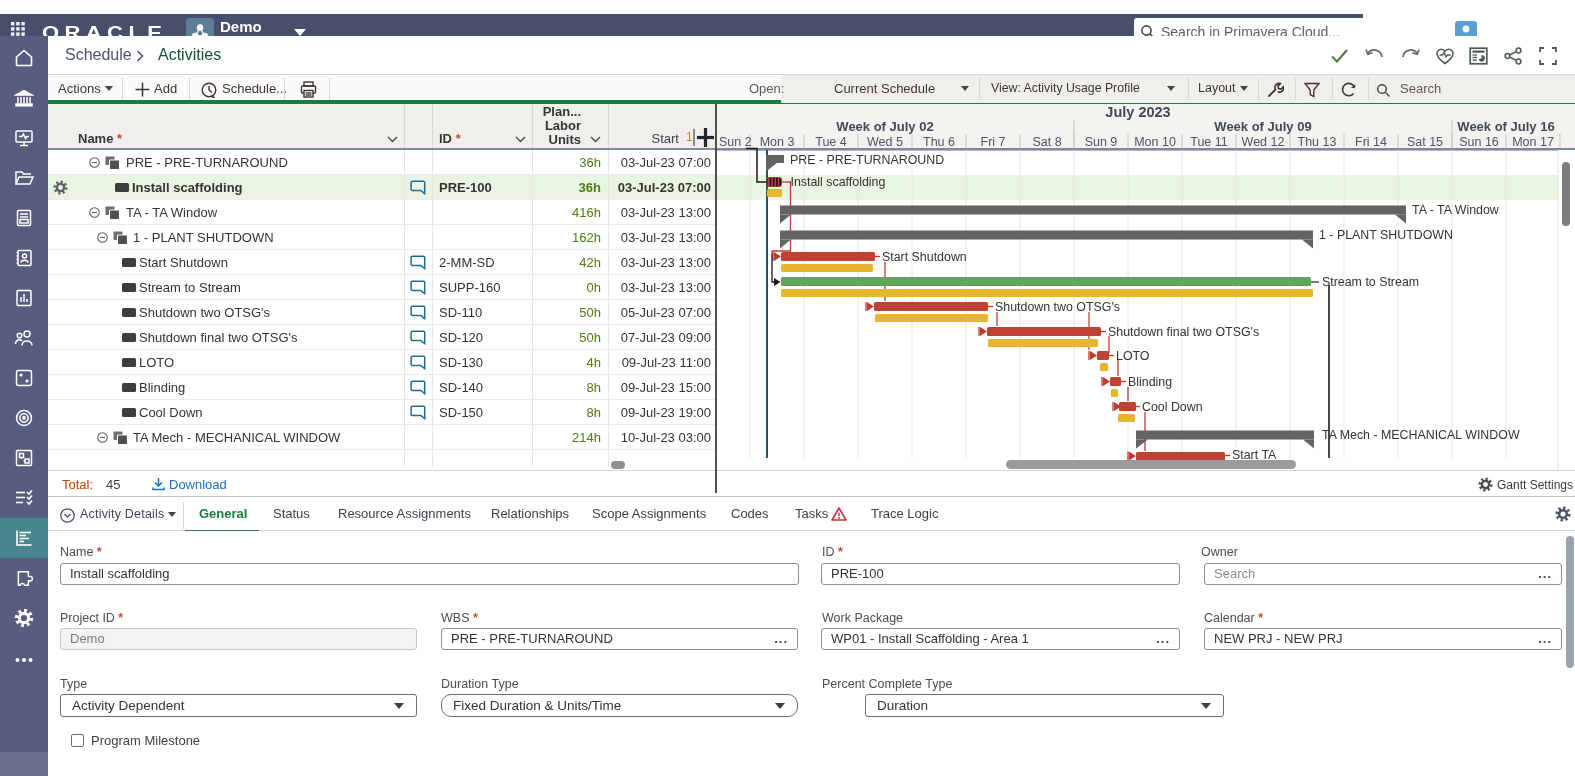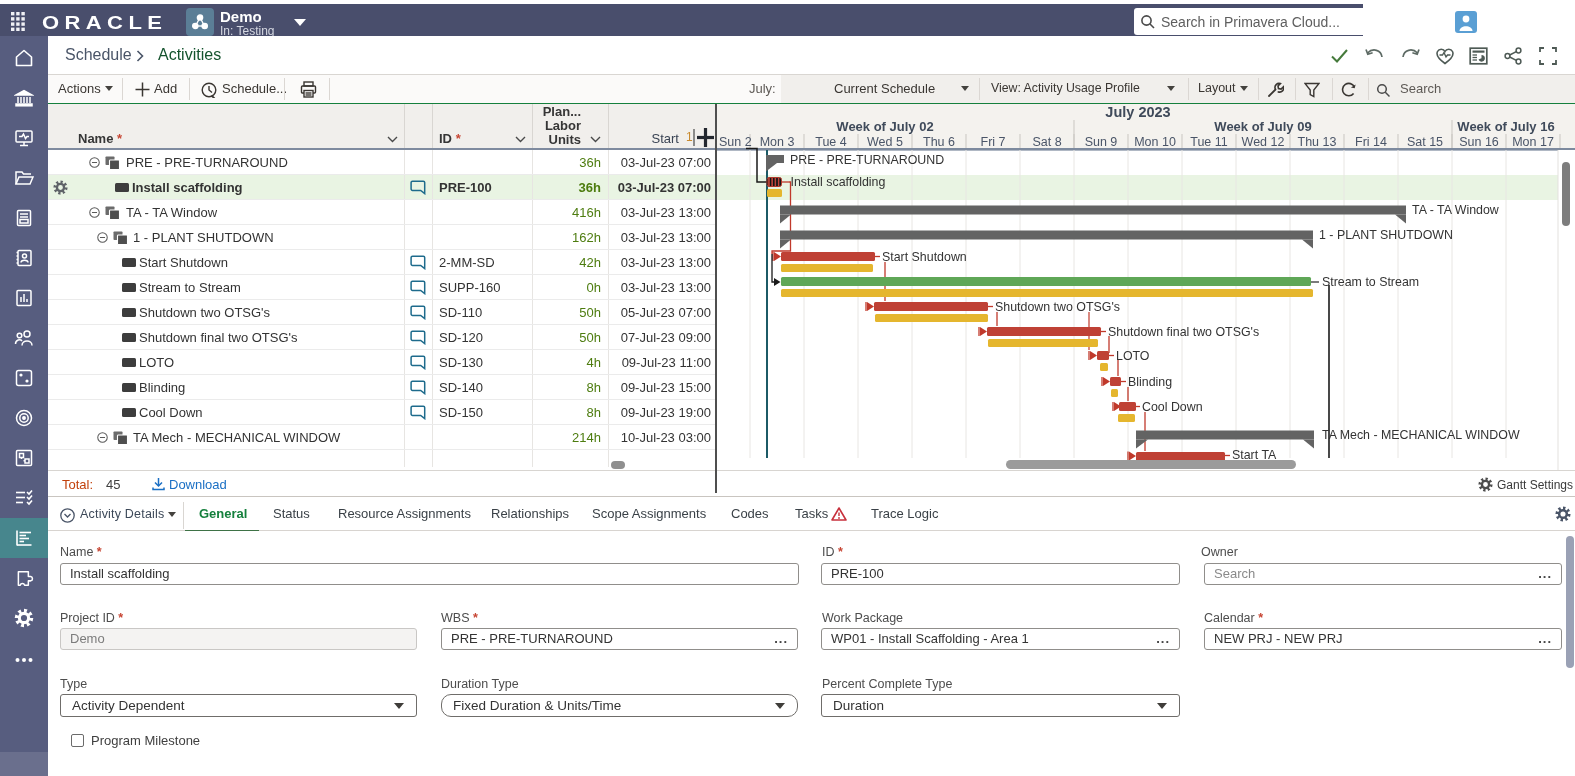--- a/index.html
+++ b/index.html
@@ -1,24 +1,24 @@
 <!DOCTYPE html>
 <html><head>
 <meta charset="utf-8">
 <style>
 html,body{margin:0;padding:0;}
 body{width:1575px;height:776px;overflow:hidden;font-family:"Liberation Sans",sans-serif;background:#fff;}
 #app{position:absolute;top:0;left:0;width:1575px;height:776px;overflow:hidden;}
 .abs{position:absolute;}
 
-#topbar{top:4px;left:0;width:1363px;height:36px;background:#494e6c;}
+#topbar{top:14px;left:0;width:1363px;height:36px;background:#494e6c;}
 #sidebar{top:36px;left:0;width:48px;height:740px;background:#575d7f;}
 .sideicon{position:absolute;left:14px;width:20px;height:20px;}
 #crumb{top:36px;left:48px;width:1527px;height:38px;background:#fff;}
-#toolbar{top:74px;left:48px;width:1527px;height:30px;background:#fbfaf9;border-top:1px solid #d9d6d2;border-bottom:1px solid #15803d;box-sizing:border-box;}
+#toolbar{top:74px;left:48px;width:1527px;height:30px;background:#fbfaf9;border-top:1px solid #d9d6d2;border-bottom:4px solid #15803d;box-sizing:border-box;}
 .tbtxt{position:absolute;font-size:13px;color:#3a3632;top:6px;}
 .tbsep{position:absolute;top:3px;width:1px;height:22px;background:#dbd7d3;}
 .caret{display:inline-block;width:0;height:0;border-left:4.5px solid transparent;border-right:4.5px solid transparent;border-top:5px solid #44423e;vertical-align:middle;}
 
 #tablehead{top:104px;left:48px;width:667px;height:44px;background:#f1efec;border-bottom:2px solid #7f8b9f;box-sizing:content-box;}
 .hcell{position:absolute;font-size:13px;font-weight:bold;color:#363636;}
 .ast{color:#c74634;font-weight:bold;}
 .row{position:absolute;left:48px;width:667px;height:25px;border-bottom:1px solid #ebebeb;box-sizing:border-box;background:#fff;}
 .row .nm{position:absolute;top:5px;font-size:13px;color:#333;white-space:nowrap;}
 .row .idv{position:absolute;left:391px;top:5px;font-size:13px;color:#333;}
@@ -283,21 +283,21 @@
     <svg class="abs" style="left:252px;top:6px;" width="17" height="17" viewBox="0 0 17 17">
         <g fill="none" stroke="#3a3632" stroke-width="1.4">
           <rect x="4" y="1" width="9" height="4"></rect>
           <rect x="1.5" y="5" width="14" height="7" rx="1"></rect>
           <rect x="4" y="9.5" width="9" height="6.5" fill="#fff"></rect>
           <line x1="5.5" y1="12" x2="11.5" y2="12"></line>
           <line x1="5.5" y1="14" x2="11.5" y2="14"></line>
         </g>
       </svg>
     <div class="tbsep" style="left:281px;"></div>
-    <span class="tbtxt" style="left:701px;color:#5d5955;">July:</span>
+    <span class="tbtxt" style="left:701px;color:#5d5955;">Open:</span>
     <span class="tbtxt" style="left:786px;">Current Schedule</span>
     <span class="caret" style="position:absolute;left:913px;top:11px;"></span>
     <div class="tbsep" style="left:931px;"></div>
     <span class="tbtxt" style="left:943px;font-size:12.3px;">View: Activity Usage Profile</span>
     <span class="caret" style="position:absolute;left:1119px;top:11px;"></span>
     <div class="tbsep" style="left:1140px;"></div>
     <span class="tbtxt" style="left:1150px;font-size:12.5px;">Layout</span>
     <span class="caret" style="position:absolute;left:1192px;top:11px;"></span>
     <div class="tbsep" style="left:1210px;"></div>
     <svg class="abs" style="left:1219px;top:7px;" width="17" height="16" viewBox="0 0 17 16">
@@ -758,18 +758,18 @@
     <div class="finput" style="left:393px;top:97px;width:346px;">PRE - PRE-TURNAROUND<span class="fdots">...</span></div>
     <span class="flabel" style="left:774px;top:80px;">Work Package</span>
     <div class="finput" style="left:773px;top:97px;width:348px;">WP01 - Install Scaffolding - Area 1<span class="fdots">...</span></div>
     <span class="flabel" style="left:1156px;top:80px;">Calendar <span class="ast">*</span></span>
     <div class="finput" style="left:1156px;top:97px;width:347px;">NEW PRJ - NEW PRJ<span class="fdots">...</span></div>
     <span class="flabel" style="left:12px;top:146px;">Type</span>
     <div class="fsel" style="left:12px;top:163px;width:344px;">Activity Dependent<span class="fcaret"></span></div>
     <span class="flabel" style="left:393px;top:146px;">Duration Type</span>
     <div class="fsel" style="left:393px;top:163px;width:344px;border-radius:10px;">Fixed Duration &amp; Units/Time<span class="fcaret"></span></div>
     <span class="flabel" style="left:774px;top:146px;">Percent Complete Type</span>
-    <div class="fsel" style="left:773px;top:163px;width:346px;">Duration<span class="fcaret"></span></div>
+    <div class="fsel" style="left:817px;top:163px;width:346px;">Duration<span class="fcaret"></span></div>
     <div style="position:absolute;left:23px;top:203px;width:11px;height:11px;border:1.5px solid #6b6b6b;border-radius:2px;"></div>
     <span style="position:absolute;left:43px;top:202px;font-size:13px;color:#3f3f3f;">Program Milestone</span>
   </div>
   <div class="abs" style="left:1566px;top:536px;width:8px;height:132px;background:#9aa1b5;border-radius:4px;"></div>
 </div>
 
 </body></html>

